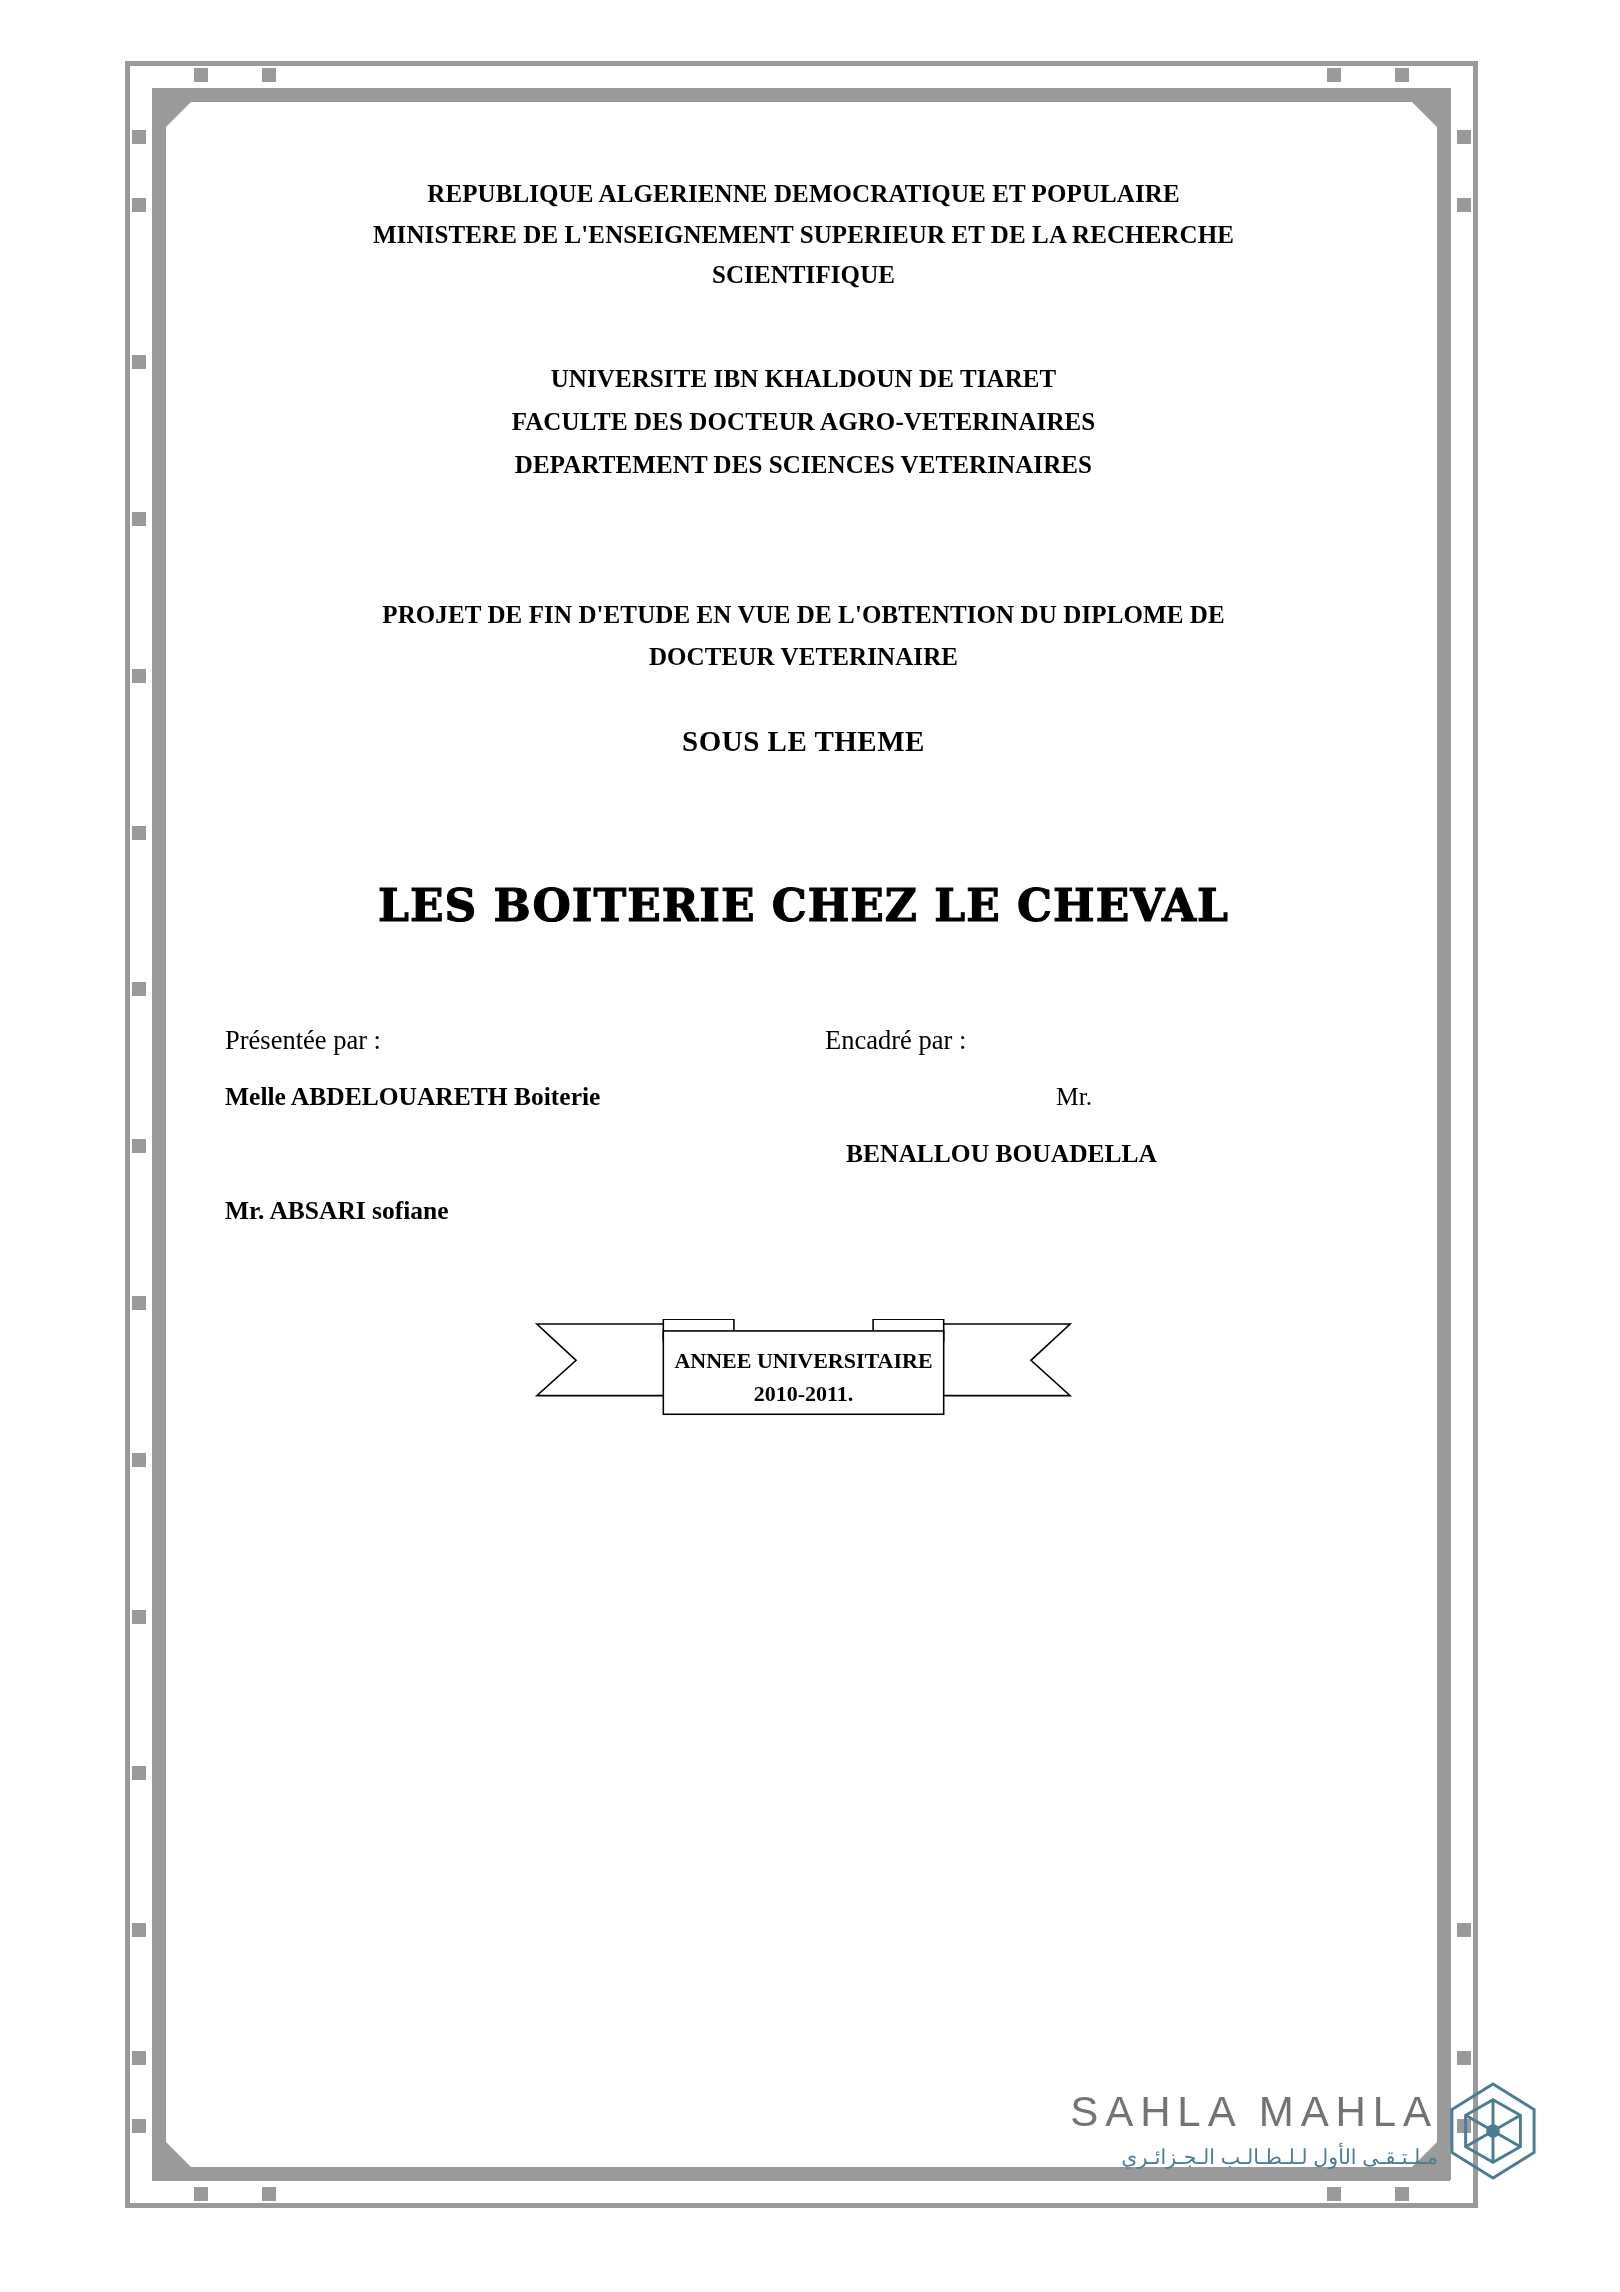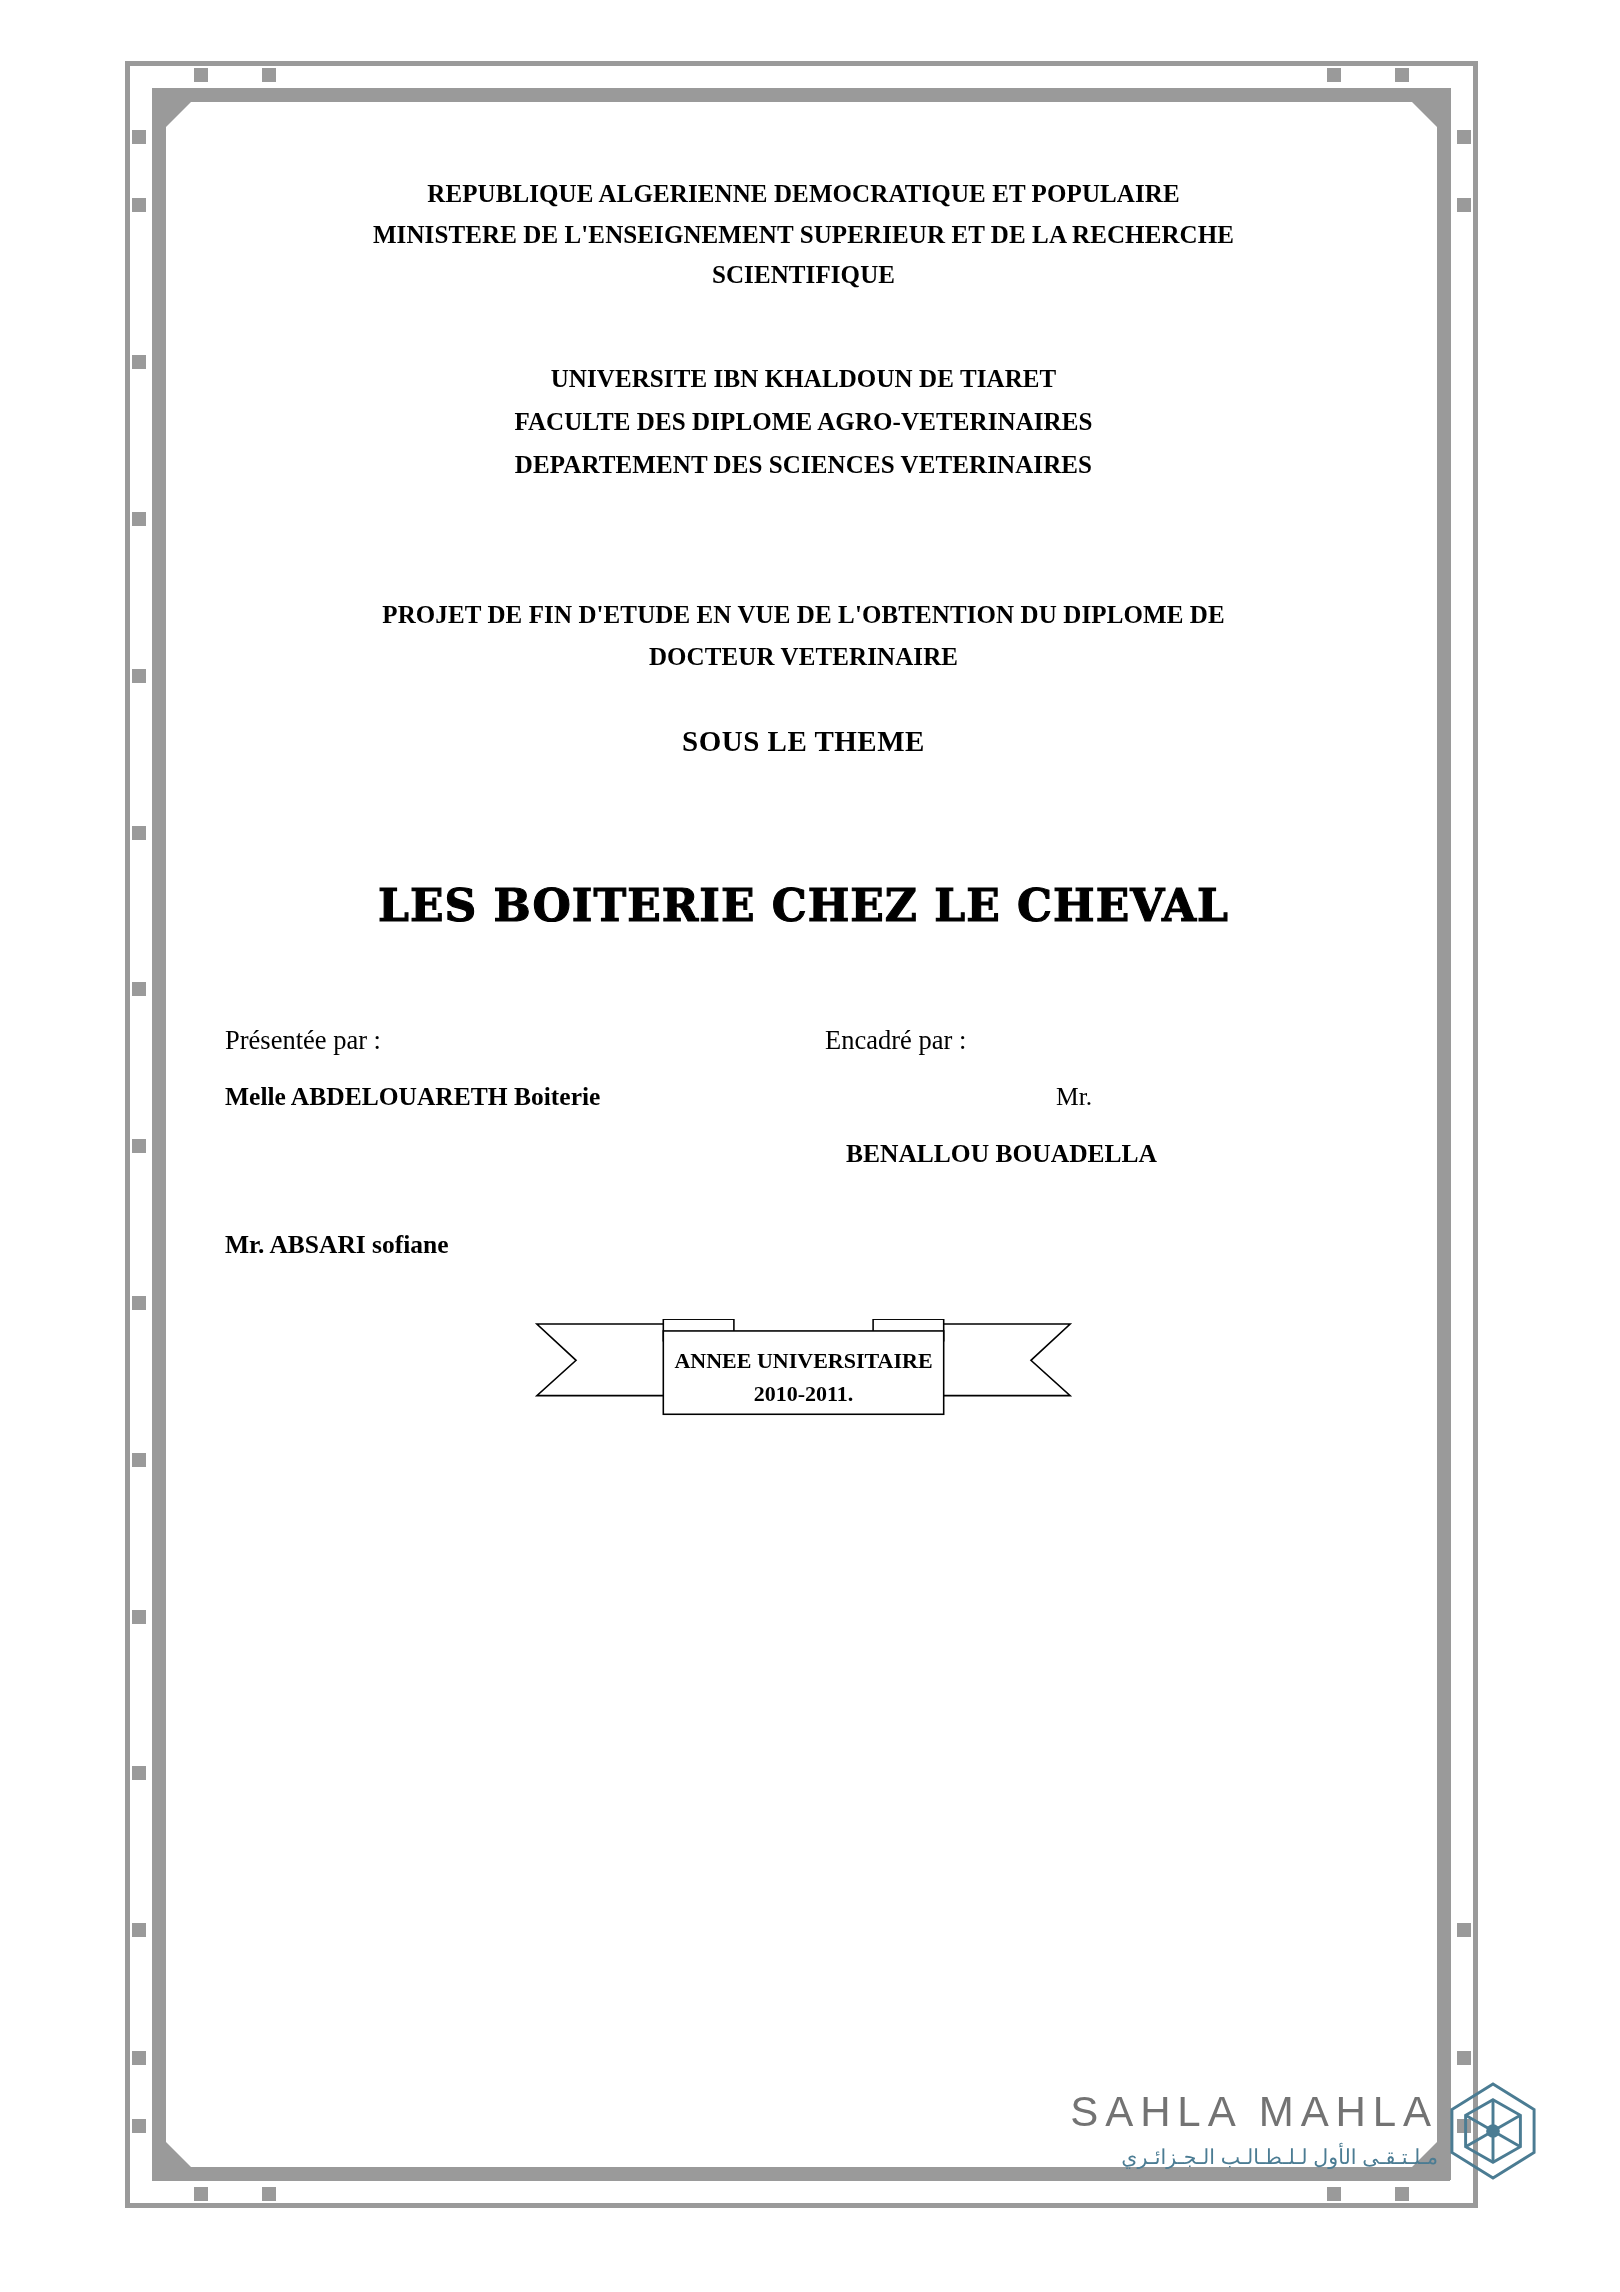--- a/index.html
+++ b/index.html
@@ -159,21 +159,20 @@
     top: 114px;
     font-weight: bold;
     font-size: 25.5px;
   }
   .auth-name-left-2 {
     position: absolute;
     left: 0px;
     top: 171px;
     font-weight: bold;
     font-size: 25.5px;
-    margin-top: 34px;
   }
 
   
   .ribbon-wrap {
     position: relative;
     margin: 69px auto 0 auto;
     width: 549px;
     height: 118px;
   }
   .ribbon-svg { position: absolute; left: 0; top: 0; }
@@ -281,21 +280,21 @@
   <div class="block header-block">
     <div class="line-bold head-1">REPUBLIQUE ALGERIENNE DEMOCRATIQUE ET POPULAIRE</div>
     <div class="line-bold head-2">MINISTERE DE L'ENSEIGNEMENT SUPERIEUR ET DE LA RECHERCHE</div>
     <div class="line-bold head-2">SCIENTIFIQUE</div>
   </div>
 
   <div class="gap-lg"></div>
 
   <div class="block univ-block">
     <div class="line-bold">UNIVERSITE IBN KHALDOUN DE TIARET</div>
-    <div class="line-bold">FACULTE DES DIPLOME AGRO-VETERINAIRES</div>
+    <div class="line-bold">FACULTE DES DOCTEUR AGRO-VETERINAIRES</div>
     <div class="line-bold">DEPARTEMENT DES SCIENCES VETERINAIRES</div>
   </div>
 
   <div class="gap-lg"></div>
   <div class="gap-md"></div>
 
   <div class="block project-block">
     <div class="line-bold">PROJET DE FIN D'ETUDE EN VUE DE L'OBTENTION DU DIPLOME DE</div>
     <div class="line-bold">DOCTEUR VETERINAIRE</div>
   </div>

